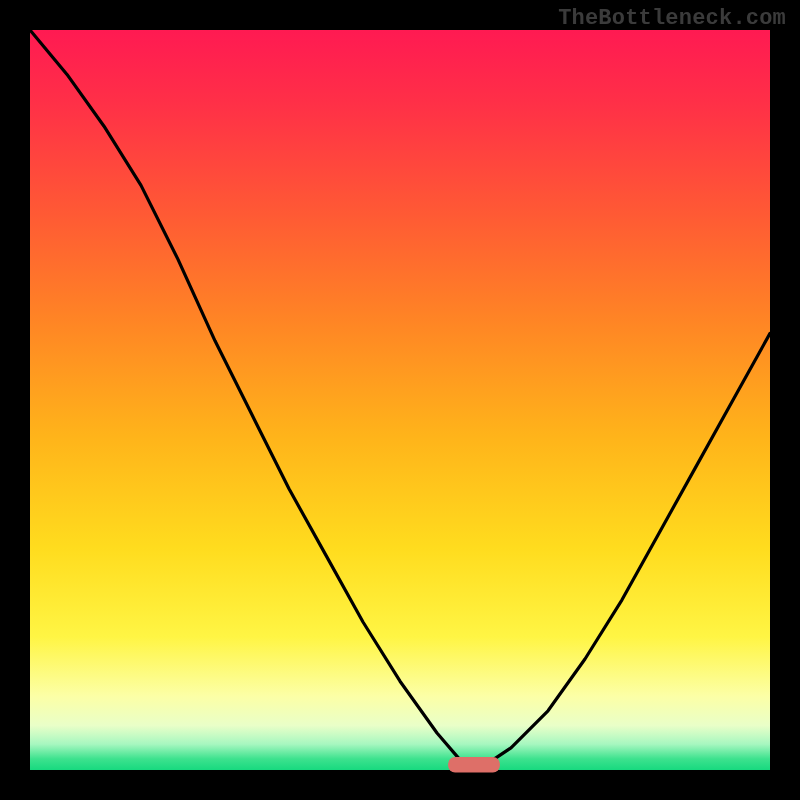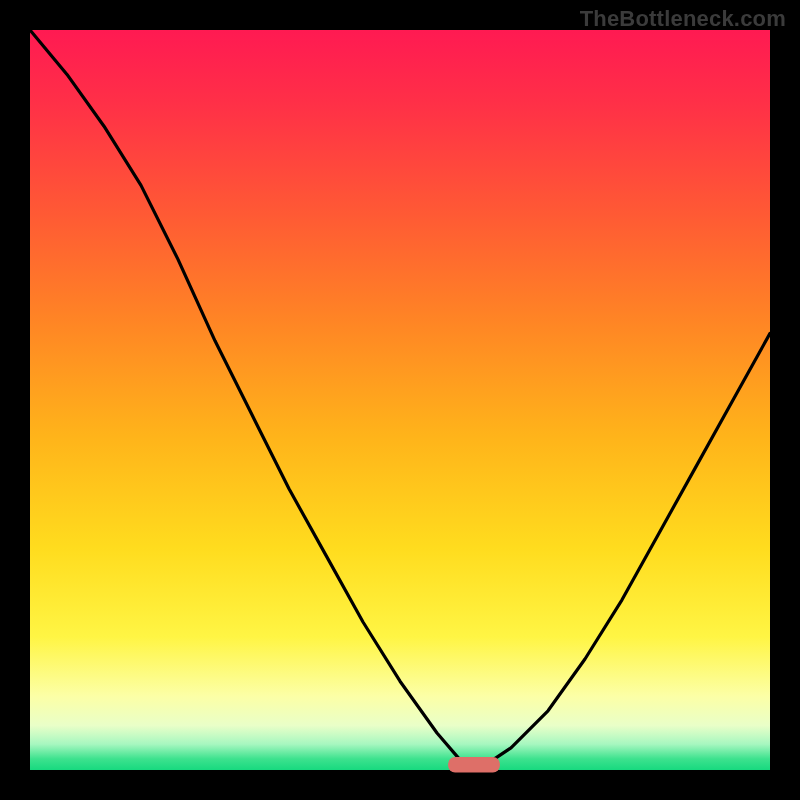--- a/index.html
+++ b/index.html
@@ -9,20 +9,21 @@
     height: 800px;
     background: #000000;
     font-family: Arial, Helvetica, sans-serif;
     overflow: hidden;
   }
   .container {
     position: relative;
     width: 800px;
     height: 764px;
     background: #000000;
+    font-family: Liberation Mono, monospace;
   }
   .watermark {
     position: absolute;
     top: 6px;
     right: 14px;
     color: #3b3b3b;
     font-size: 22px;
     font-weight: 600;
     letter-spacing: 0.2px;
     z-index: 20;

